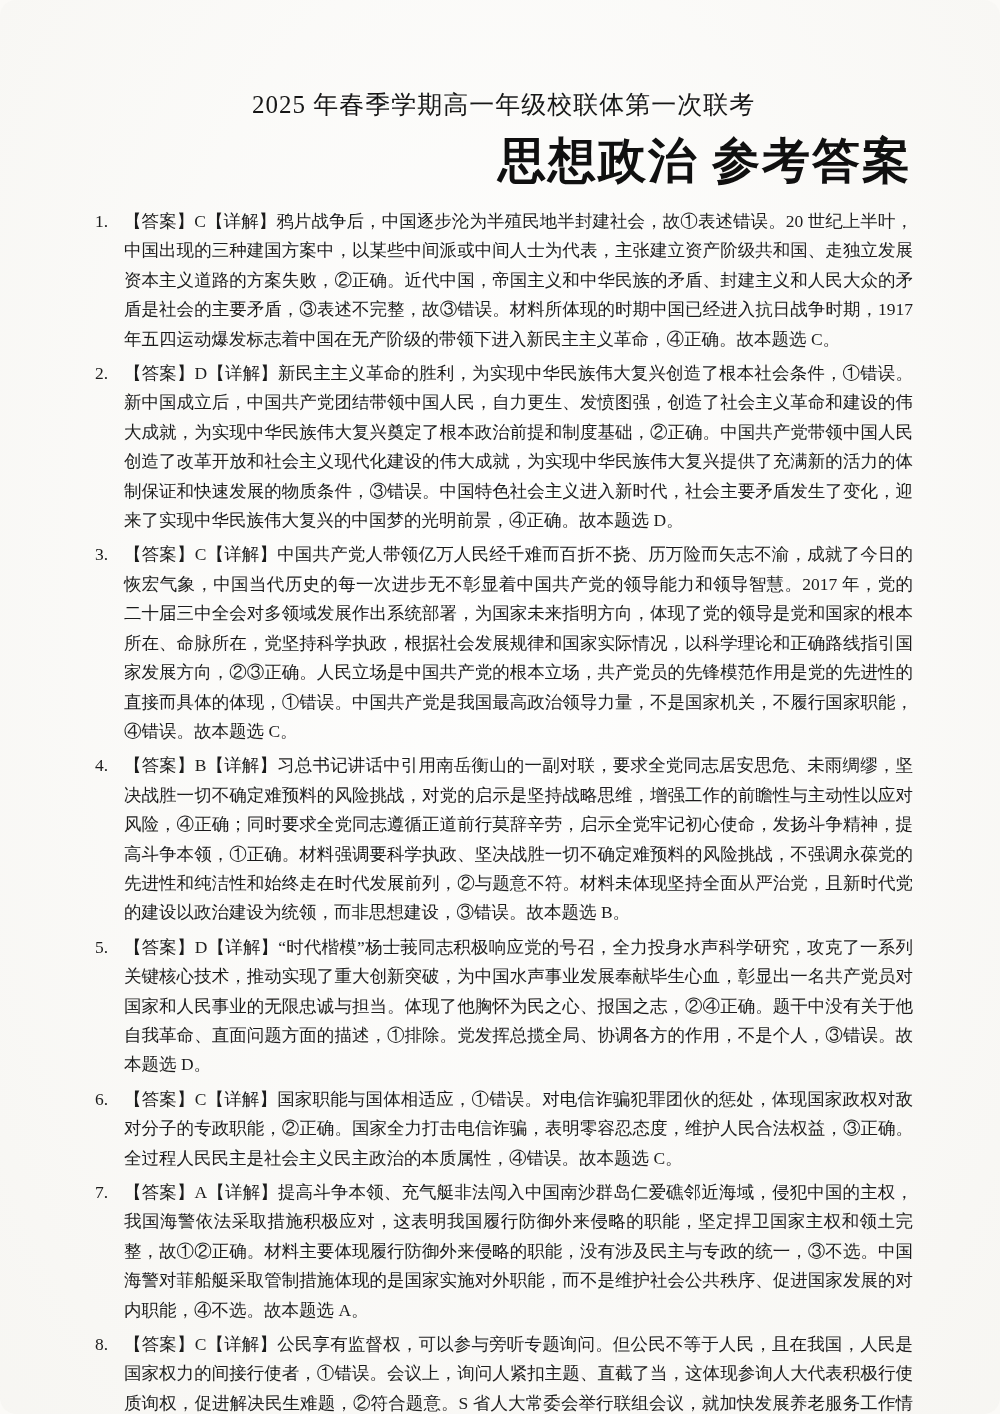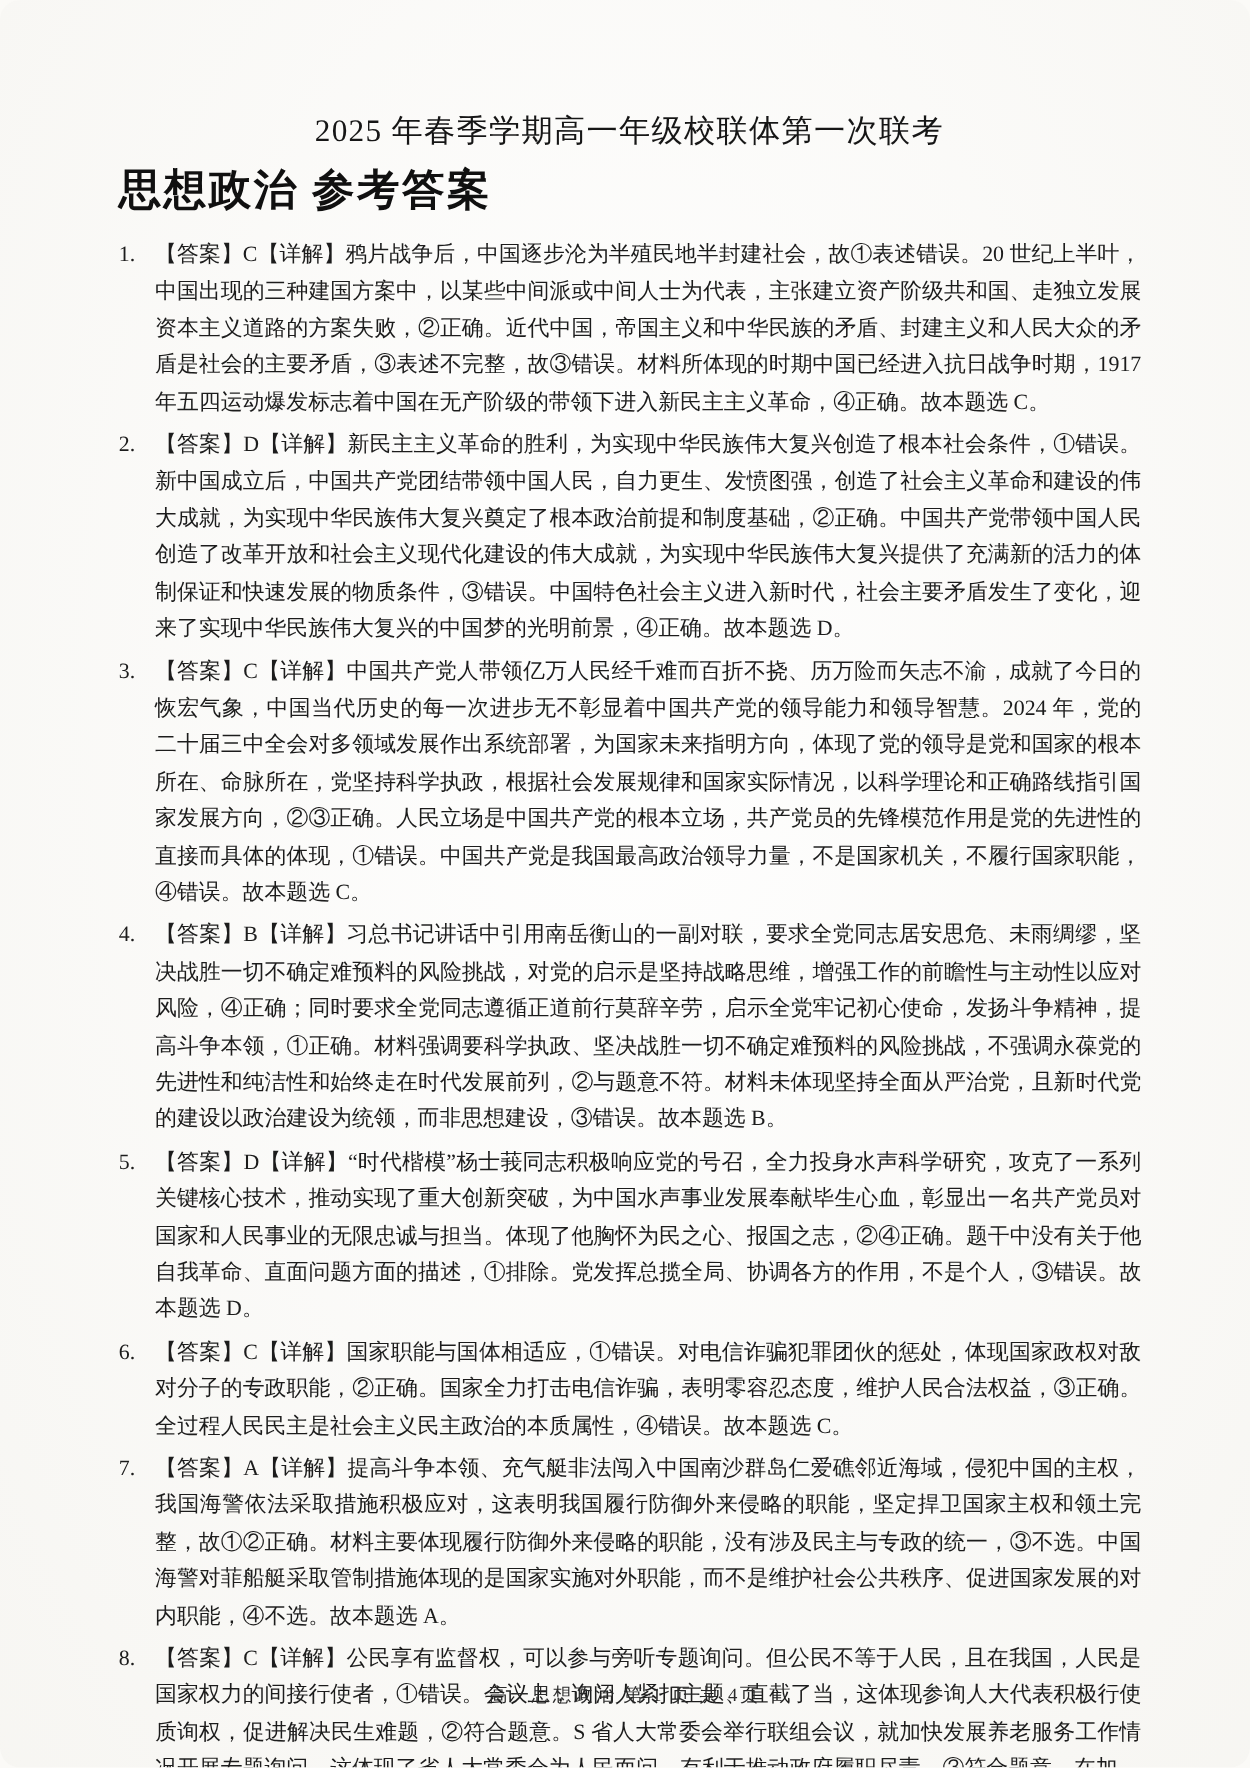--- a/index.html
+++ b/index.html
@@ -21,22 +21,22 @@
     overflow: hidden;
   }
   .title {
     text-align: center;
     font-size: 25px;
     font-weight: 500;
     letter-spacing: 1px;
     color: #161616;
   }
   .subtitle {
-    text-align: left;
-    font-size: 34px;
+    text-align: right;
+    font-size: 48px;
     font-weight: 700;
     letter-spacing: 2px;
     margin-top: 8px;
     margin-bottom: 14px;
     color: #101010;
   }
   .answers {
     width: 818px;
   }
   .item {
@@ -69,21 +69,20 @@
 </style>
 </head>
 <body>
 
 <div class="page">
   <h1 class="title">2025 年春季学期高一年级校联体第一次联考</h1>
   <h2 class="subtitle">思想政治 参考答案</h2>
   <div class="answers" id="answers-container">
       <div class="item"><span class="num">1.</span><span class="text">【答案】C【详解】鸦片战争后，中国逐步沦为半殖民地半封建社会，故①表述错误。20 世纪上半叶，中国出现的三种建国方案中，以某些中间派或中间人士为代表，主张建立资产阶级共和国、走独立发展资本主义道路的方案失败，②正确。近代中国，帝国主义和中华民族的矛盾、封建主义和人民大众的矛盾是社会的主要矛盾，③表述不完整，故③错误。材料所体现的时期中国已经进入抗日战争时期，1917 年五四运动爆发标志着中国在无产阶级的带领下进入新民主主义革命，④正确。故本题选 C。</span></div>
       <div class="item"><span class="num">2.</span><span class="text">【答案】D【详解】新民主主义革命的胜利，为实现中华民族伟大复兴创造了根本社会条件，①错误。新中国成立后，中国共产党团结带领中国人民，自力更生、发愤图强，创造了社会主义革命和建设的伟大成就，为实现中华民族伟大复兴奠定了根本政治前提和制度基础，②正确。中国共产党带领中国人民创造了改革开放和社会主义现代化建设的伟大成就，为实现中华民族伟大复兴提供了充满新的活力的体制保证和快速发展的物质条件，③错误。中国特色社会主义进入新时代，社会主要矛盾发生了变化，迎来了实现中华民族伟大复兴的中国梦的光明前景，④正确。故本题选 D。</span></div>
-      <div class="item"><span class="num">3.</span><span class="text">【答案】C【详解】中国共产党人带领亿万人民经千难而百折不挠、历万险而矢志不渝，成就了今日的恢宏气象，中国当代历史的每一次进步无不彰显着中国共产党的领导能力和领导智慧。2024 年，党的二十届三中全会对多领域发展作出系统部署，为国家未来指明方向，体现了党的领导是党和国家的根本所在、命脉所在，党坚持科学执政，根据社会发展规律和国家实际情况，以科学理论和正确路线指引国家发展方向，②③正确。人民立场是中国共产党的根本立场，共产党员的先锋模范作用是党的先进性的直接而具体的体现，①错误。中国共产党是我国最高政治领导力量，不是国家机关，不履行国家职能，④错误。故本题选 C。</span></div>
+      <div class="item"><span class="num">3.</span><span class="text">【答案】C【详解】中国共产党人带领亿万人民经千难而百折不挠、历万险而矢志不渝，成就了今日的恢宏气象，中国当代历史的每一次进步无不彰显着中国共产党的领导能力和领导智慧。2017 年，党的二十届三中全会对多领域发展作出系统部署，为国家未来指明方向，体现了党的领导是党和国家的根本所在、命脉所在，党坚持科学执政，根据社会发展规律和国家实际情况，以科学理论和正确路线指引国家发展方向，②③正确。人民立场是中国共产党的根本立场，共产党员的先锋模范作用是党的先进性的直接而具体的体现，①错误。中国共产党是我国最高政治领导力量，不是国家机关，不履行国家职能，④错误。故本题选 C。</span></div>
       <div class="item"><span class="num">4.</span><span class="text">【答案】B【详解】习总书记讲话中引用南岳衡山的一副对联，要求全党同志居安思危、未雨绸缪，坚决战胜一切不确定难预料的风险挑战，对党的启示是坚持战略思维，增强工作的前瞻性与主动性以应对风险，④正确；同时要求全党同志遵循正道前行莫辞辛劳，启示全党牢记初心使命，发扬斗争精神，提高斗争本领，①正确。材料强调要科学执政、坚决战胜一切不确定难预料的风险挑战，不强调永葆党的先进性和纯洁性和始终走在时代发展前列，②与题意不符。材料未体现坚持全面从严治党，且新时代党的建设以政治建设为统领，而非思想建设，③错误。故本题选 B。</span></div>
       <div class="item"><span class="num">5.</span><span class="text">【答案】D【详解】“时代楷模”杨士莪同志积极响应党的号召，全力投身水声科学研究，攻克了一系列关键核心技术，推动实现了重大创新突破，为中国水声事业发展奉献毕生心血，彰显出一名共产党员对国家和人民事业的无限忠诚与担当。体现了他胸怀为民之心、报国之志，②④正确。题干中没有关于他自我革命、直面问题方面的描述，①排除。党发挥总揽全局、协调各方的作用，不是个人，③错误。故本题选 D。</span></div>
       <div class="item"><span class="num">6.</span><span class="text">【答案】C【详解】国家职能与国体相适应，①错误。对电信诈骗犯罪团伙的惩处，体现国家政权对敌对分子的专政职能，②正确。国家全力打击电信诈骗，表明零容忍态度，维护人民合法权益，③正确。全过程人民民主是社会主义民主政治的本质属性，④错误。故本题选 C。</span></div>
       <div class="item"><span class="num">7.</span><span class="text">【答案】A【详解】提高斗争本领、充气艇非法闯入中国南沙群岛仁爱礁邻近海域，侵犯中国的主权，我国海警依法采取措施积极应对，这表明我国履行防御外来侵略的职能，坚定捍卫国家主权和领土完整，故①②正确。材料主要体现履行防御外来侵略的职能，没有涉及民主与专政的统一，③不选。中国海警对菲船艇采取管制措施体现的是国家实施对外职能，而不是维护社会公共秩序、促进国家发展的对内职能，④不选。故本题选 A。</span></div>
       <div class="item"><span class="num">8.</span><span class="text">【答案】C【详解】公民享有监督权，可以参与旁听专题询问。但公民不等于人民，且在我国，人民是国家权力的间接行使者，①错误。会议上，询问人紧扣主题、直截了当，这体现参询人大代表积极行使质询权，促进解决民生难题，②符合题意。S 省人大常委会举行联组会议，就加快发展养老服务工作情况开展专题询问，这体现了省人大常委会为人民而问，有利于推动政府履职尽责，③符合题意。在加</span></div>
     </div>
-  <div class="footer">高一思想政治  第 1 页  共 4页</div>
 </div>
 
 </body></html>

